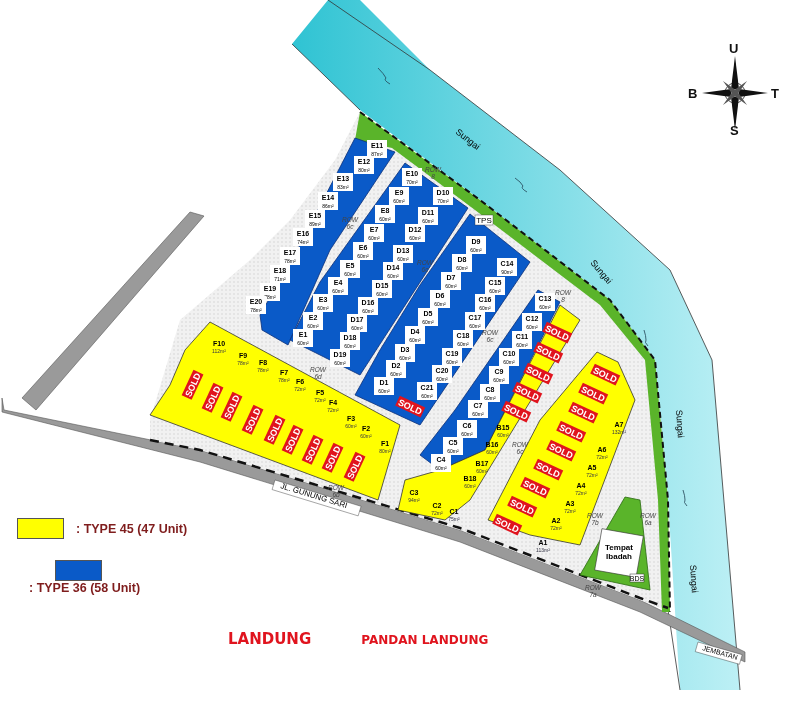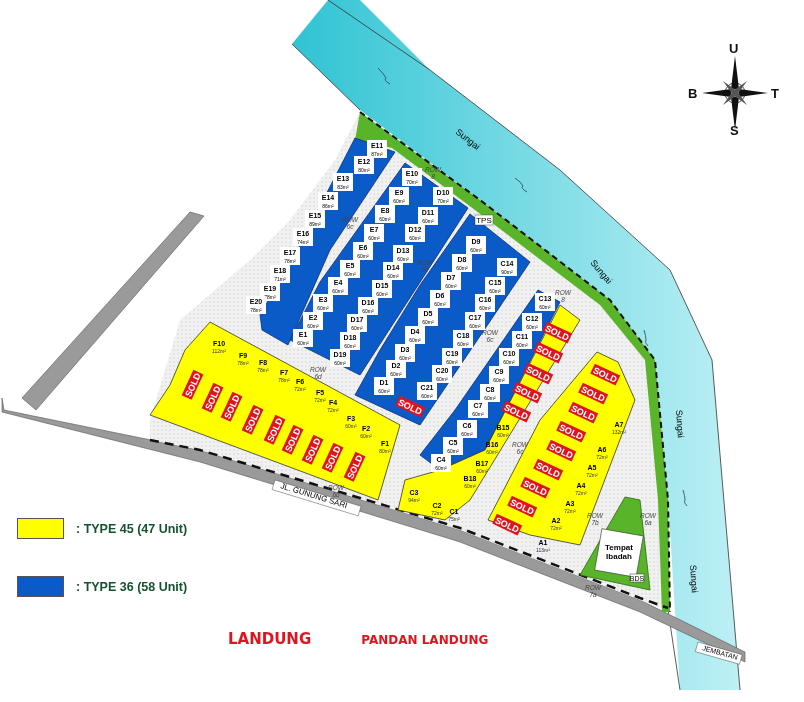--- a/index.html
+++ b/index.html
@@ -1,20 +1,20 @@
 <!DOCTYPE html>
 <html><head>
 <meta charset="utf-8">
 <style>
   html, body { margin:0; padding:0; background:#ffffff; }
   body { width:804px; height:702px; position:relative; overflow:hidden; font-family:"Liberation Sans", sans-serif; }
   #map { position:absolute; left:0; top:0; width:804px; height:702px; }
   .legend { position:absolute; left:17px; display:flex; align-items:center; }
   .legend .swatch { width:47px; height:21px; border:1px solid #555; box-sizing:border-box; }
-  .legend .lbl { margin-left:12px; font-weight:bold; font-size:12.5px; color:#14532d; font-family:"Liberation Sans", sans-serif; }
+  .legend .lbl { margin-left:12px; font-weight:bold; font-size:12.5px; color:#7f1d1d; font-family:"Liberation Sans", sans-serif; }
   .title { position:absolute; left:228px; top:629px; color:#e0141e; font-weight:bold; font-family:"DejaVu Sans", sans-serif; white-space:nowrap; }
   .title .a { font-size:15px; }
   .title .b { font-size:12px; margin-left:4px;padding-left:46px; }
   .compass-letter { position:absolute; font-weight:bold; font-size:13px; color:#111; }
   svg text { font-family:"Liberation Sans", sans-serif; }
 </style>
 </head>
 <body>
 
 <svg id="map" viewBox="0 0 804 702" xmlns="http://www.w3.org/2000/svg">
@@ -479,20 +479,20 @@
 
 <div class="compass-letter" style="left:729px;top:41px;">U</div>
 <div class="compass-letter" style="left:730px;top:123px;">S</div>
 <div class="compass-letter" style="left:688px;top:86px;">B</div>
 <div class="compass-letter" style="left:771px;top:86px;">T</div>
 
 <div class="legend" style="top:518px;">
   <div class="swatch" style="background:#ffff00;"></div>
   <span class="lbl">: TYPE 45 (47 Unit)</span>
 </div>
-<div class="legend" style="top:576px;">
+<div class="legend" style="top:560px;flex-direction:column;">
   <div class="swatch" style="background:#0a5ac8;"></div>
   <span class="lbl">: TYPE 36 (58 Unit)</span>
 </div>
 
 <div class="title">
   <span class="a">LANDUNG</span><span class="b">PANDAN LANDUNG</span>
 </div>
 
 </body></html>

